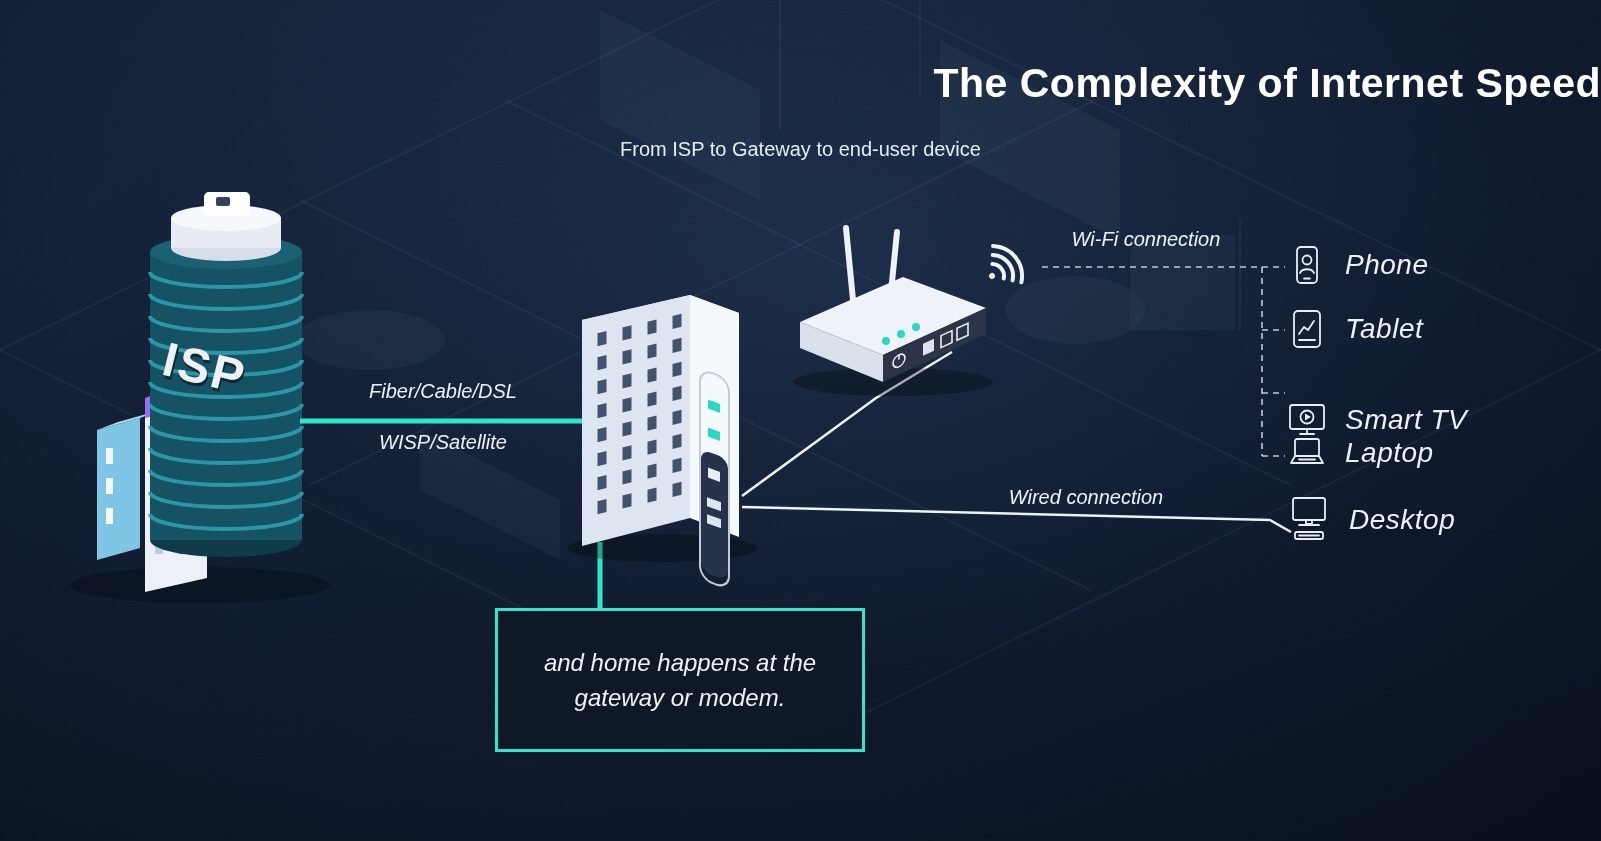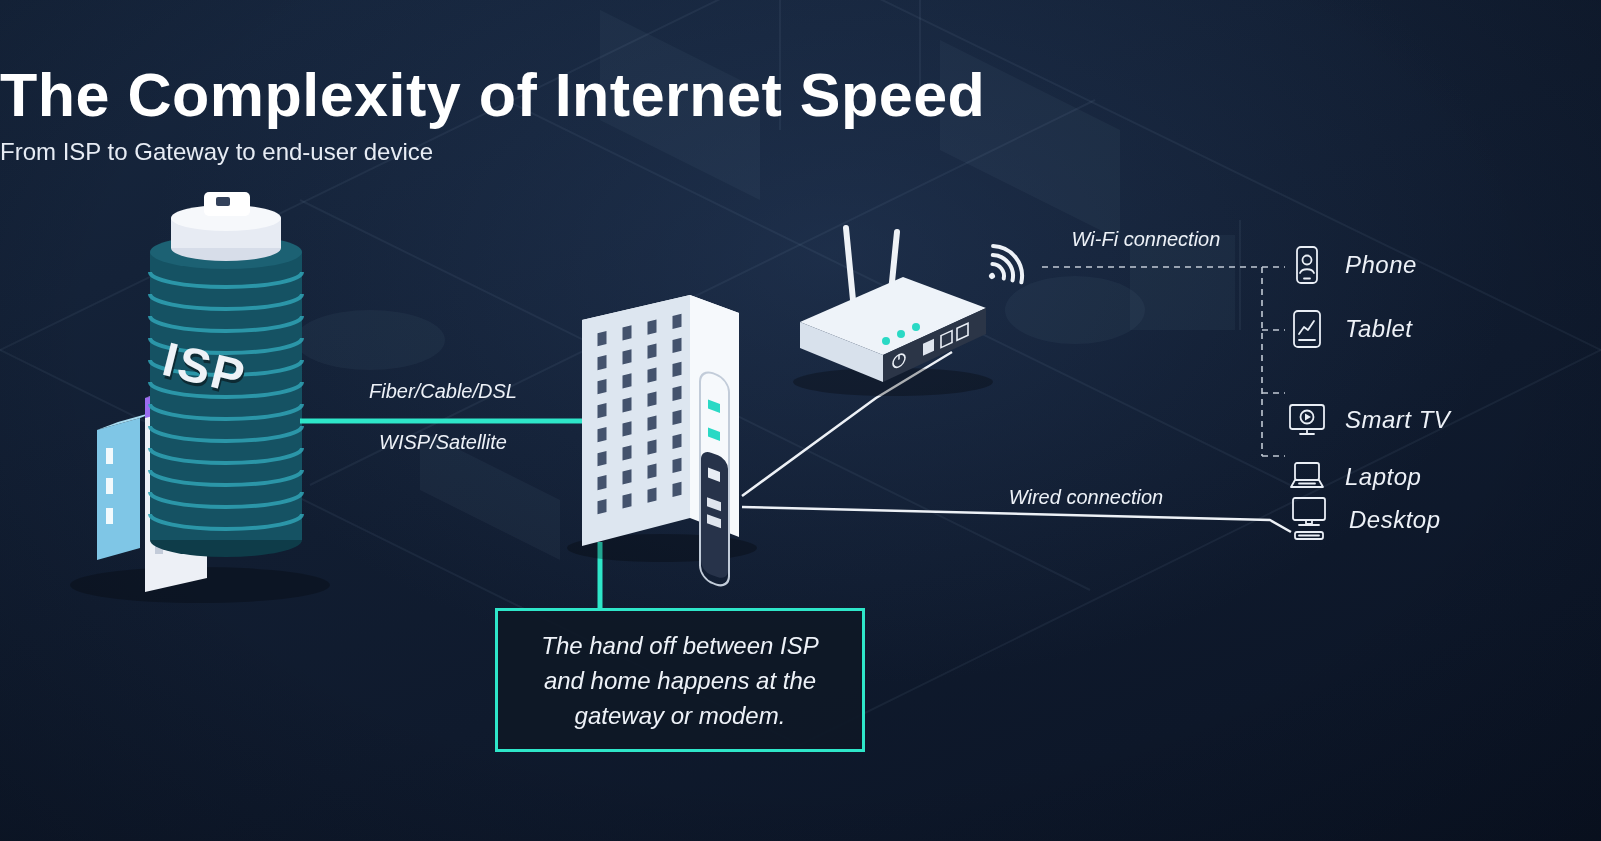--- a/index.html
+++ b/index.html
@@ -23,32 +23,32 @@
   }
   .bg-layer { z-index: 1; }
   .vignette {
     position: absolute; inset: 0; z-index: 2; pointer-events: none;
     background: radial-gradient(1300px 820px at 50% 40%, rgba(0,0,0,0) 55%, rgba(3,7,15,0.45) 100%);
   }
   .art-layer { z-index: 3; }
   .txt { position: absolute; z-index: 4; }
 
   .title {
-    left: 0; right: 0; top: 60;
+    left: 7px; right: 0; top: 60;
     top: 60px;
-    text-align: left;
-    font-size: 61px;
+    text-align: right;
+    font-size: 41px;
     font-weight: 700;
     letter-spacing: 0.5px;
     color: #ffffff;
   }
   .subtitle {
     left: 0; right: 0; top: 138px;
-    text-align: left;
-    font-size: 24px;
+    text-align: center;
+    font-size: 20px;
     font-weight: 400;
     color: #e7ecf4;
   }
   .conn-label {
     font-size: 20px;
     font-style: italic;
     color: #edf1f7;
     text-align: center;
   }
   .label-fiber { left: 328px; top: 380px; width: 230px; }
@@ -77,29 +77,29 @@
   .devices { position: absolute; left: 1285px; top: 0; z-index: 4; }
   .device-row {
     position: absolute;
     display: flex;
     align-items: center;
     gap: 16px;
     white-space: nowrap;
   }
   .device-row svg { display: block; }
   .device-label {
-    font-size: 24px;
+    font-size: 28px;
     font-style: italic;
     color: #edf1f7;
     letter-spacing: 0.5px;
   }
   .row-phone   { top: 243px; }
   .row-tablet  { top: 307px; justify-content: flex-end; }
   .row-smarttv { top: 370px; margin-top: 28px; }
-  .row-laptop  { top: 455px; gap: 16px; }
+  .row-laptop  { top: 431px; gap: 16px; }
   .row-desktop { top: 494px; }
 
   .dev-icon { stroke: #e9eef5; stroke-width: 1.8; fill: none; stroke-linecap: round; stroke-linejoin: round; }
 </style>
 </head>
 <body>
 
 <div class="canvas">
 
   <svg class="layer bg-layer" viewBox="0 0 1601 841">
@@ -267,21 +267,20 @@
 
   <div class="txt title">The Complexity of Internet Speed</div>
   <div class="txt subtitle">From ISP to Gateway to end-user device</div>
 
   <div class="txt conn-label label-fiber">Fiber/Cable/DSL</div>
   <div class="txt conn-label label-wisp">WISP/Satellite</div>
   <div class="txt conn-label label-wifi">Wi-Fi connection</div>
   <div class="txt conn-label label-wired">Wired connection</div>
 
   <div class="txt callout">
-    <span>The hand off between ISP</span>
     <span>and home happens at the</span>
     <span>gateway or modem.</span>
   </div>
 
   <div class="devices">
 
     <div class="device-row row-phone">
       <svg class="dev-icon" width="44" height="44" viewBox="0 0 44 44">
         <rect x="12" y="4" width="20" height="36" rx="4"></rect>
         <circle cx="22" cy="17" r="4.5"></circle>

